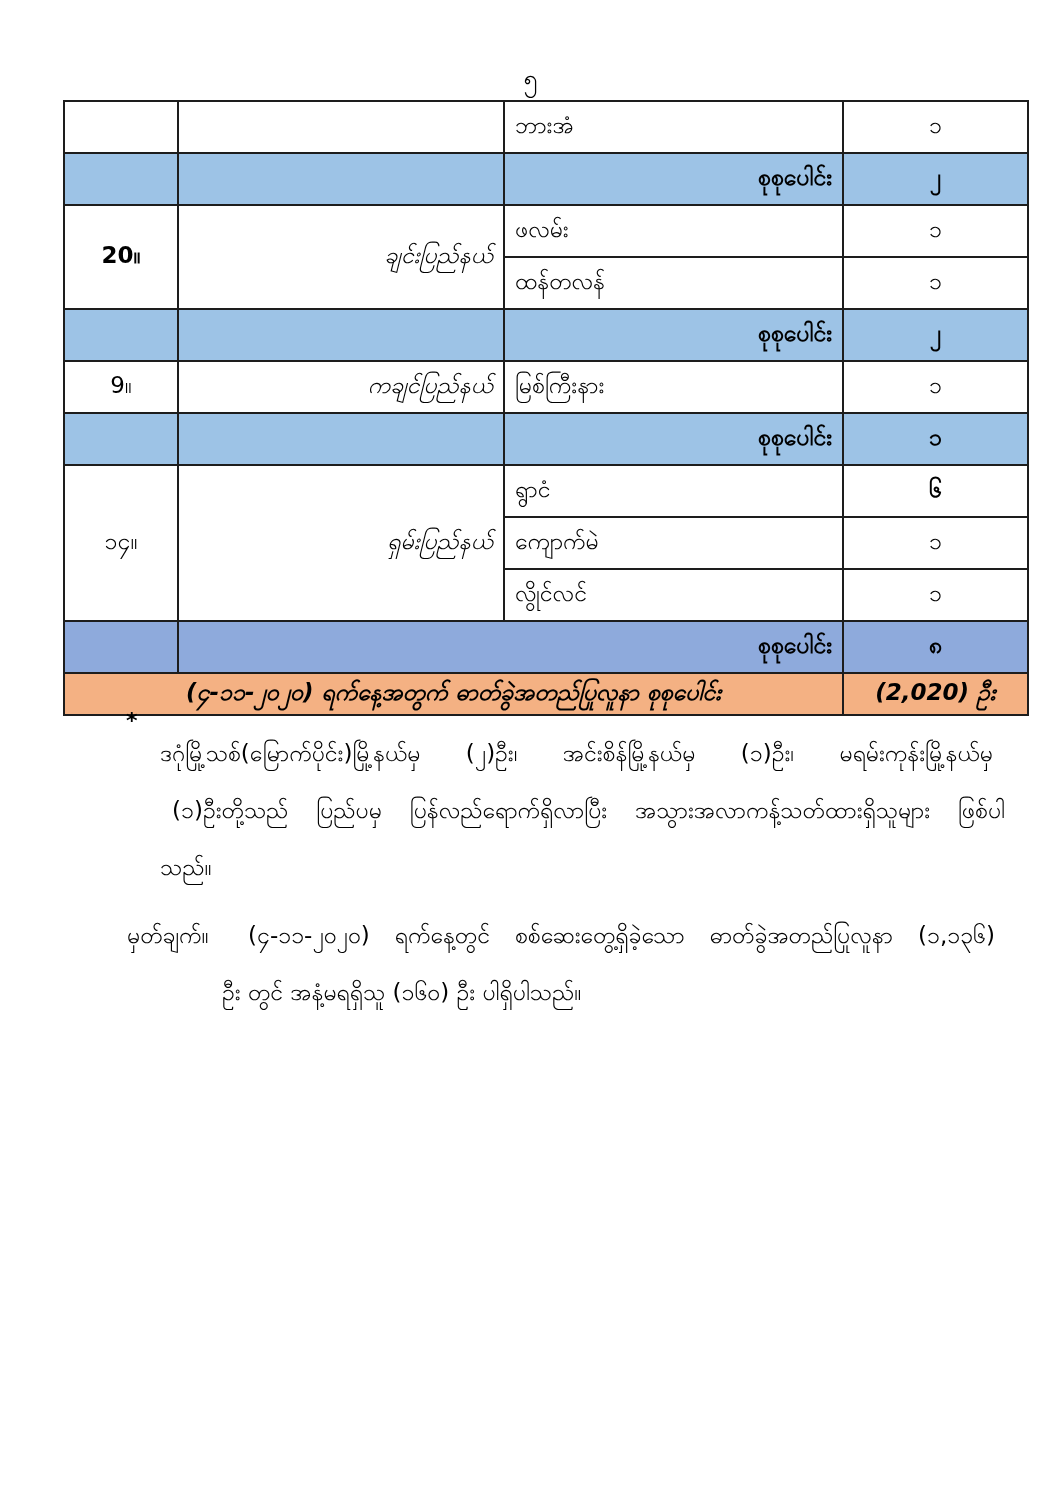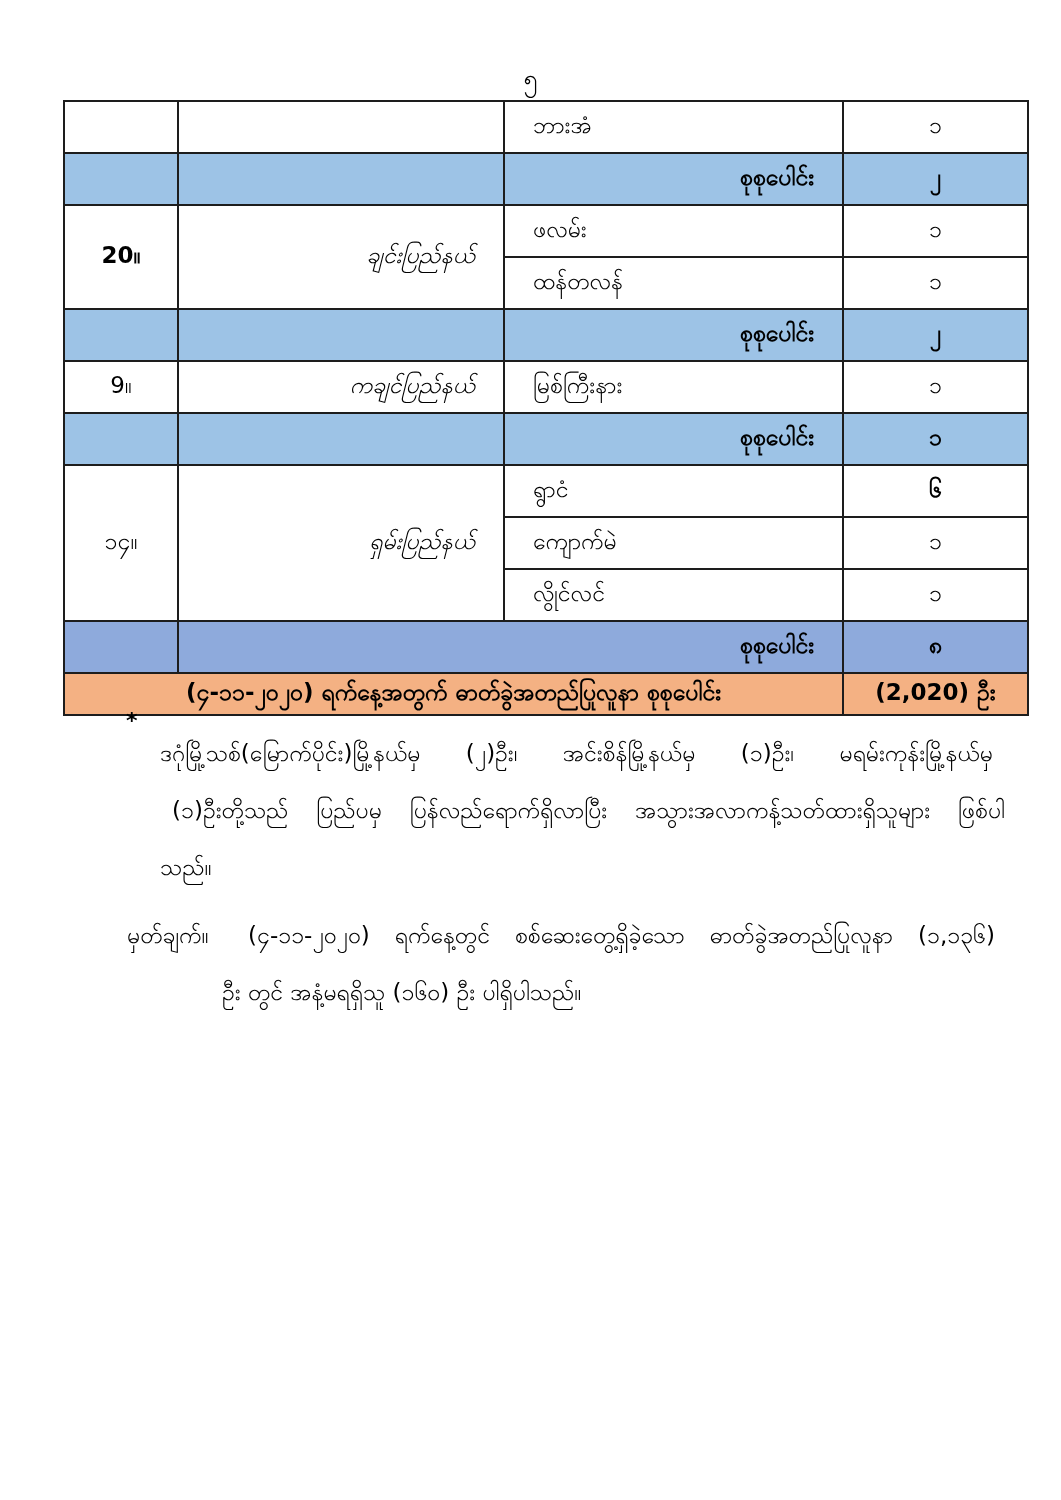--- a/index.html
+++ b/index.html
@@ -16,34 +16,34 @@
   .page-number{
     position:absolute;top:62px;left:0;width:1061px;text-align:center;
     font-size:25px;line-height:34px;
   }
   table.case-table{
     position:absolute;left:63px;top:100px;width:964px;
     border-collapse:collapse;table-layout:fixed;font-size:23px;
   }
   table.case-table td{
     border:2px solid var(--border);
-    padding:2px 28px;height:46px;vertical-align:middle;
+    padding:2px 10px;height:46px;vertical-align:middle;
     overflow:hidden;
   }
   td.no-cell{text-align:center;}
   td.bold{font-weight:bold;}
   td.state-cell{text-align:right;font-style:italic;}
   td.township-cell{text-align:left;}
   td.count-cell{text-align:center;}
   tr.total-row td{background:var(--light-blue);}
   tr.total-row.dark td{background:var(--dark-blue);}
   td.total-label-cell{text-align:right;font-weight:bold;padding-right:8px;}
   td.total-value-cell{text-align:center;font-weight:bold;}
   tr.summary-row td{
-    background:var(--orange);font-weight:bold;text-align:center;height:36px;
+    background:var(--orange);font-weight:bold;text-align:center;height:36px;font-style:italic;
   }
   .abs-text{position:absolute;font-size:23px;line-height:40px;white-space:nowrap;margin-top:33px;}
   .just{
     white-space:normal;text-align:justify;text-align-last:justify;
   }
   .fn-star{position:absolute;left:126px;top:708px;font-size:22px;font-weight:bold;}
   .fn-line1{left:160px;top:700px;width:833px;}
   .fn-line2{left:172px;top:757px;width:833px;}
   .fn-line3{left:160px;top:814px;}
   .note-label{left:127px;top:882px;}

